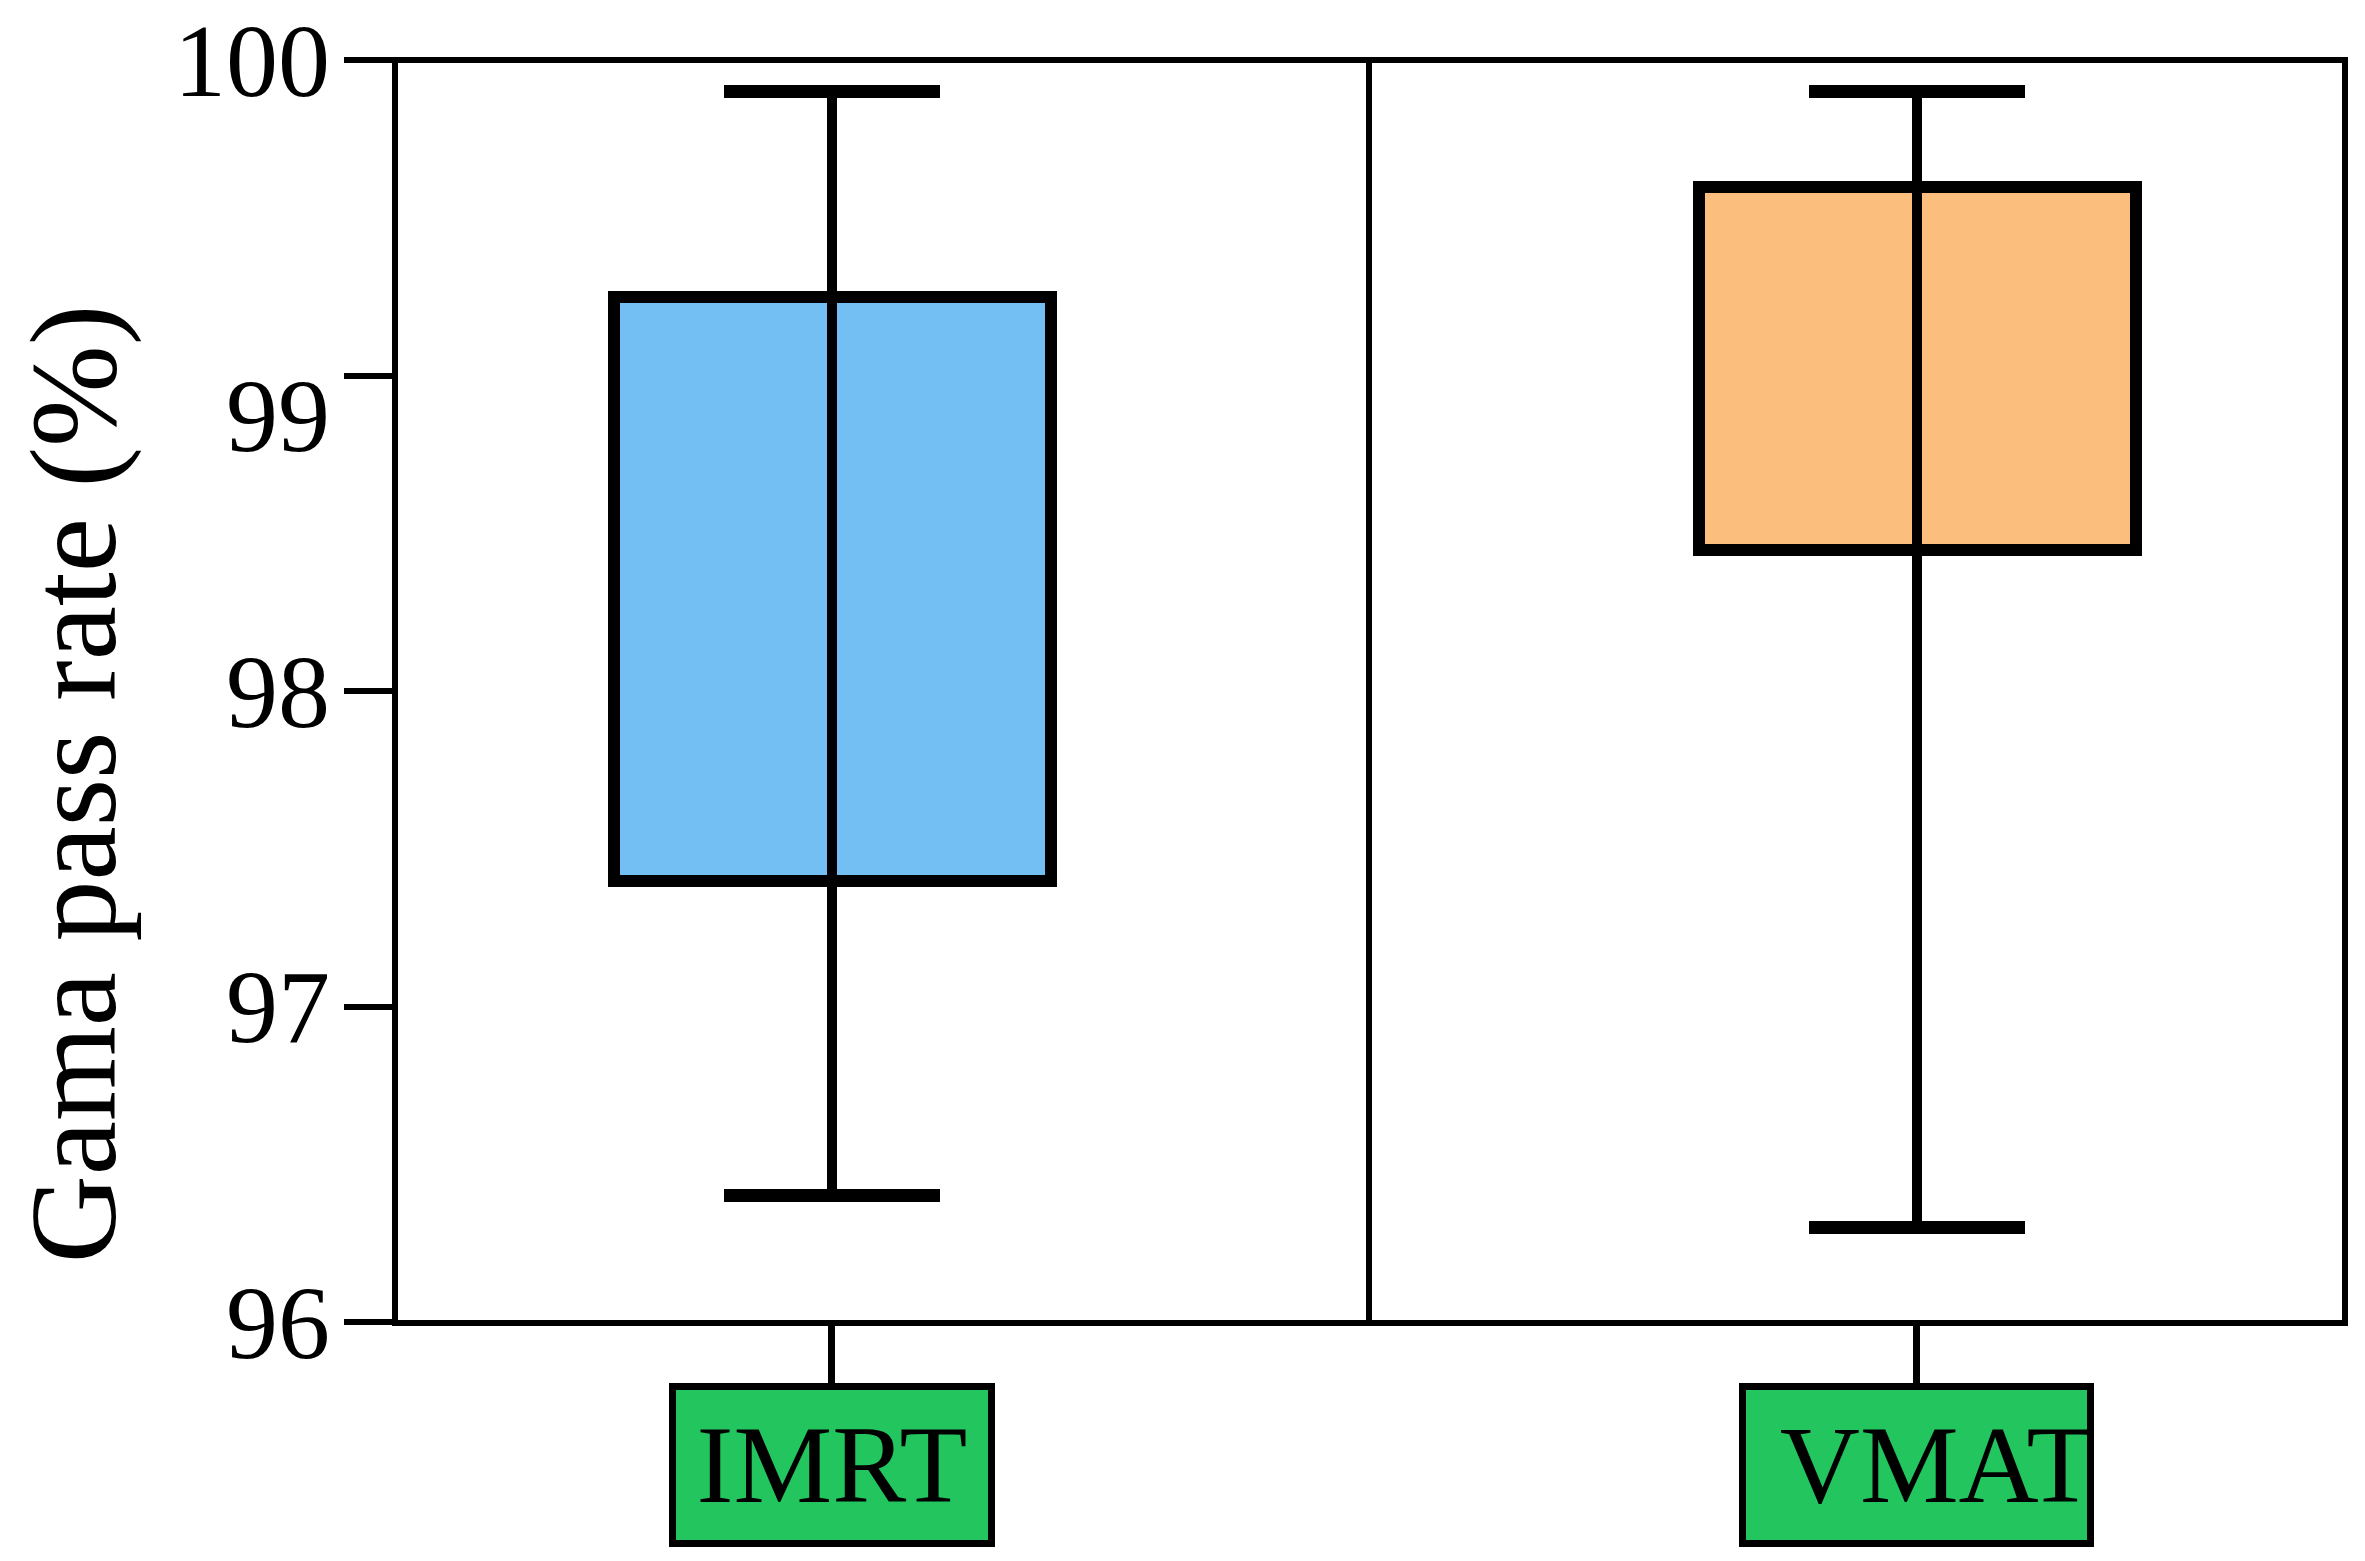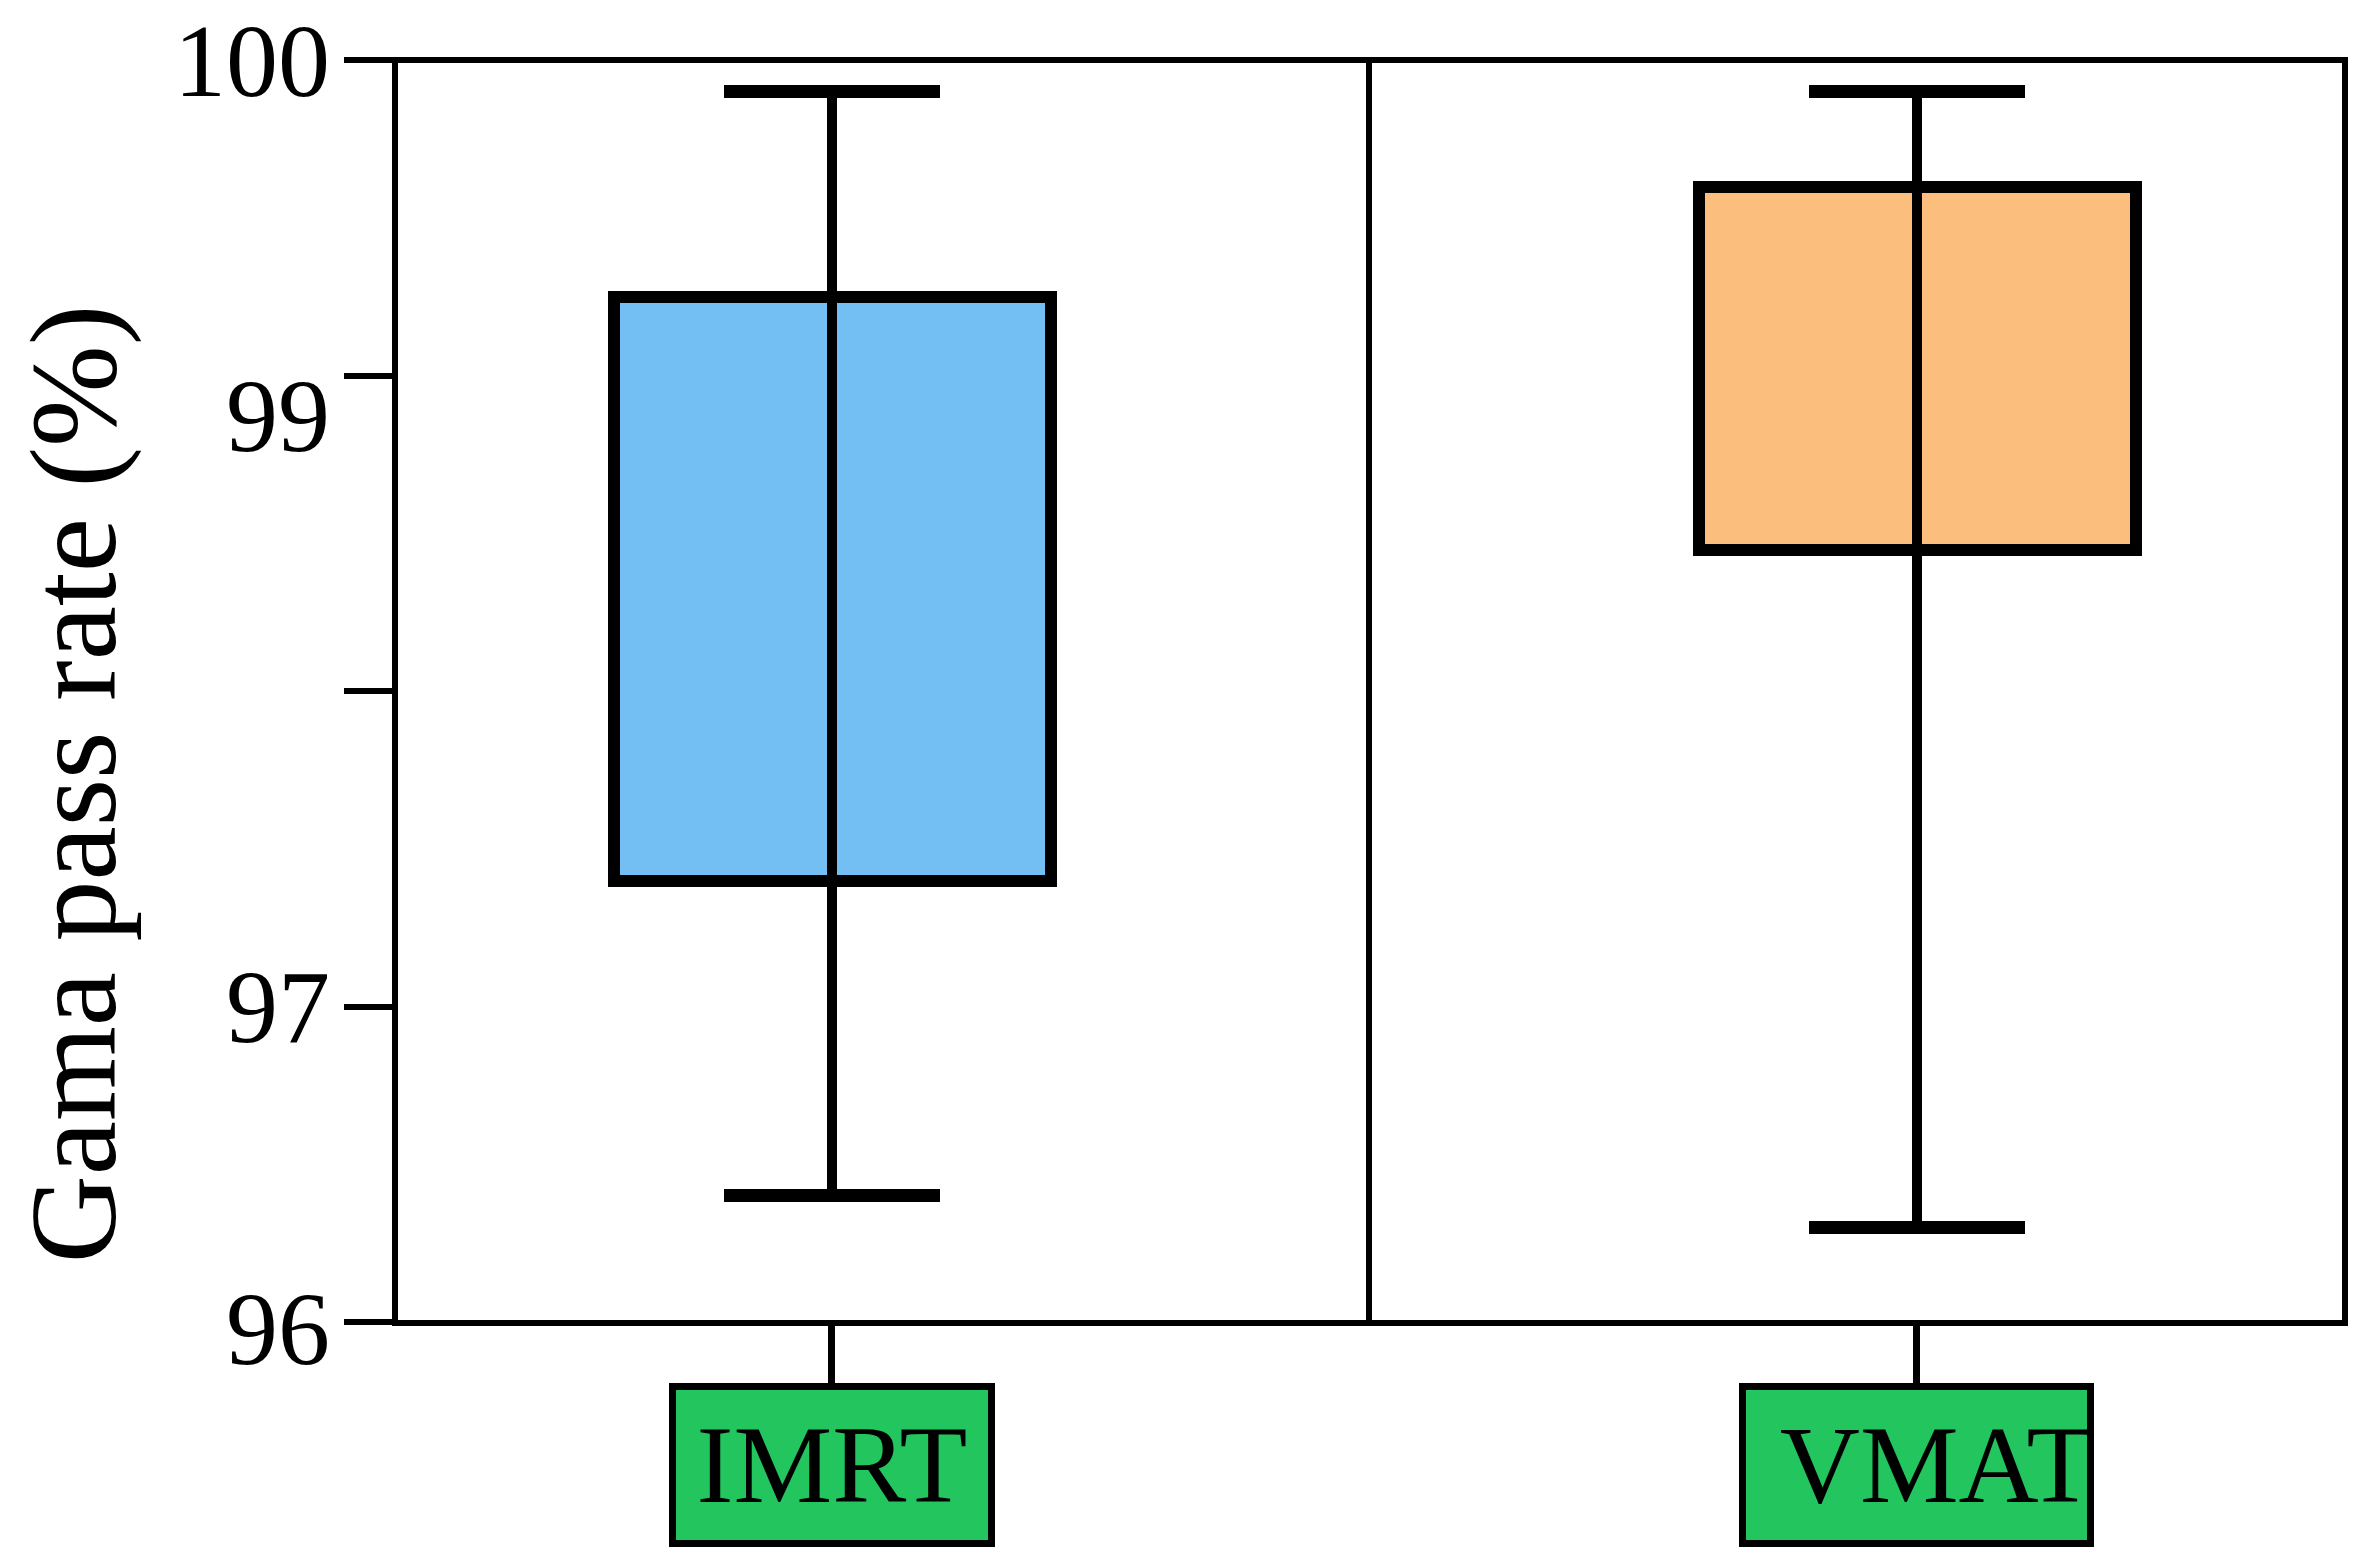--- a/index.html
+++ b/index.html
@@ -47,24 +47,25 @@
   <div class="abs median-line" style="left: 1699px; top: 212px; width: 437px;"></div>
     <div class="abs box-rect" style="left: 1693px; top: 181px; width: 449px; height: 375px; background: rgb(251, 190, 124);"></div>
     <div class="abs whisker-cap" style="left: 1809px; top: 1221px; width: 216px;"></div>
     <div class="abs whisker-cap" style="left: 1809px; top: 85px; width: 216px;"></div>
     <div class="abs whisker-line" style="left: 1912px; top: 92px; height: 1136px;"></div>
     <div class="abs median-line" style="left: 614px; top: 512px; width: 437px;"></div>
     <div class="abs box-rect" style="left: 608px; top: 291px; width: 449px; height: 596px; background: rgb(115, 190, 243);"></div>
     <div class="abs whisker-cap" style="left: 724px; top: 1189px; width: 216px;"></div>
     <div class="abs whisker-cap" style="left: 724px; top: 85px; width: 216px;"></div>
     <div class="abs whisker-line" style="left: 827px; top: 92px; height: 1104px;"></div>
-    <div class="abs y-tick-label" style="top: 1267px; margin-top: 6px;">96</div>
+    <div class="abs y-tick-label" style="top: 1267px;">96</div>
     <div class="abs y-tick" style="top: 1319px;"></div>
     <div class="abs y-tick-label" style="top: 951px; font-family: Liberation Serif, serif;">97</div>
     <div class="abs y-tick" style="top: 1004px;"></div>
+    <div class="abs y-tick-label" style="top: 636px;">98</div>
     <div class="abs y-tick" style="top: 688px;"></div>
     <div class="abs y-tick-label" style="top: 320px; margin-top: 40px;">99</div>
     <div class="abs y-tick" style="top: 373px;"></div>
     <div class="abs y-tick-label" style="top: 4.8px;">100</div>
     <div class="abs y-tick" style="top: 57px;"></div>
     <div class="abs plot-frame"></div>
   <div class="abs panel-divider"></div>
 
   <div class="abs x-stub" id="stub-imrt"></div>
   <div class="abs x-stub" id="stub-vmat"></div>

